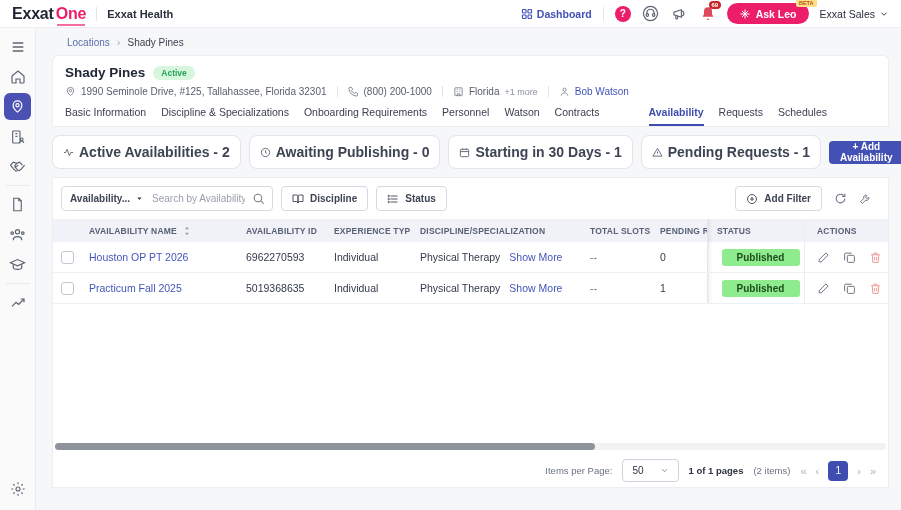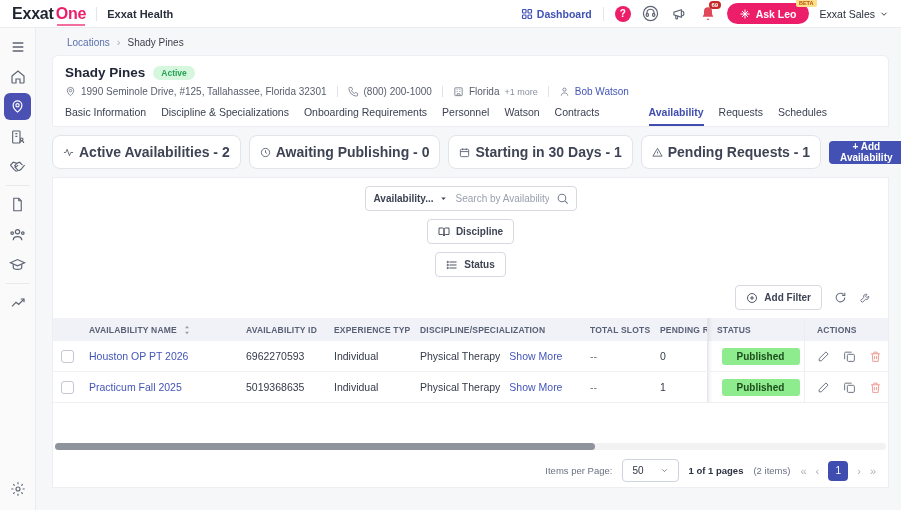--- a/index.html
+++ b/index.html
@@ -66,21 +66,21 @@
   .tab.active { color: #3f4db0; font-weight: bold; border-bottom: 2.5px solid #3f4db0; margin-left: 34px; }
 
   
   .chips-row { display: flex; align-items: center; gap: 8px; padding: 8px 0; }
   .chip { display: flex; align-items: center; gap: 5px; background: #fff; border: 1px solid #e2e4ea; border-radius: 8px; height: 34px; padding: 0 10px; font-size: 14px; font-weight: 600; color: #3e4454; cursor: pointer; white-space: nowrap; }
   .chip .ic { color: #5d6472; }
   .add-avail-btn { margin-left: auto; background: #4350b4; color: #fff; font-size: 10px; font-weight: 600; border: none; border-radius: 4px; height: 23px; padding: 0 11px; display: flex; align-items: center; font-family: inherit; cursor: pointer; }
 
   
   .table-card { background: #fff; border: 1px solid #ededf2; display: flex; flex-direction: column; margin-bottom: 22px; flex: 1; min-height: 0; }
-  .filter-row { display: flex; align-items: center; gap: 8px; padding: 8px; flex-direction: column; }
+  .filter-row { display: flex; align-items: center; gap: 8px; padding: 8px; }
   .search-combo { display: flex; align-items: center; border: 1px solid #d6d9e2; border-radius: 4px; height: 25px; width: 212px; background: #fff; }
   .combo-cat { display: flex; align-items: center; gap: 5px; padding: 0 8px; font-size: 10px; font-weight: 600; color: #3e4454; cursor: pointer; white-space: nowrap; }
   .search-input { border: none; outline: none; flex: 1; min-width: 0; font-size: 10px; font-family: inherit; color: #333; }
   .search-input::placeholder { color: #9aa0ae; }
   .search-icon-btn { padding: 0 7px; color: #767d8b; cursor: pointer; display: flex; align-items: center; }
   .btn-outline { display: flex; align-items: center; gap: 6px; border: 1px solid #d6d9e2; border-radius: 4px; height: 25px; padding: 0 10px; font-size: 10px; font-weight: 600; color: #3e4454; background: #fff; font-family: inherit; cursor: pointer; }
   .filter-right { margin-left: auto; display: flex; align-items: center; gap: 12px; }
   .refresh-btn, .wrench-btn { color: #6a7180; cursor: pointer; display: flex; align-items: center; }
   .wrench-btn { margin-right: 8px; }
 

